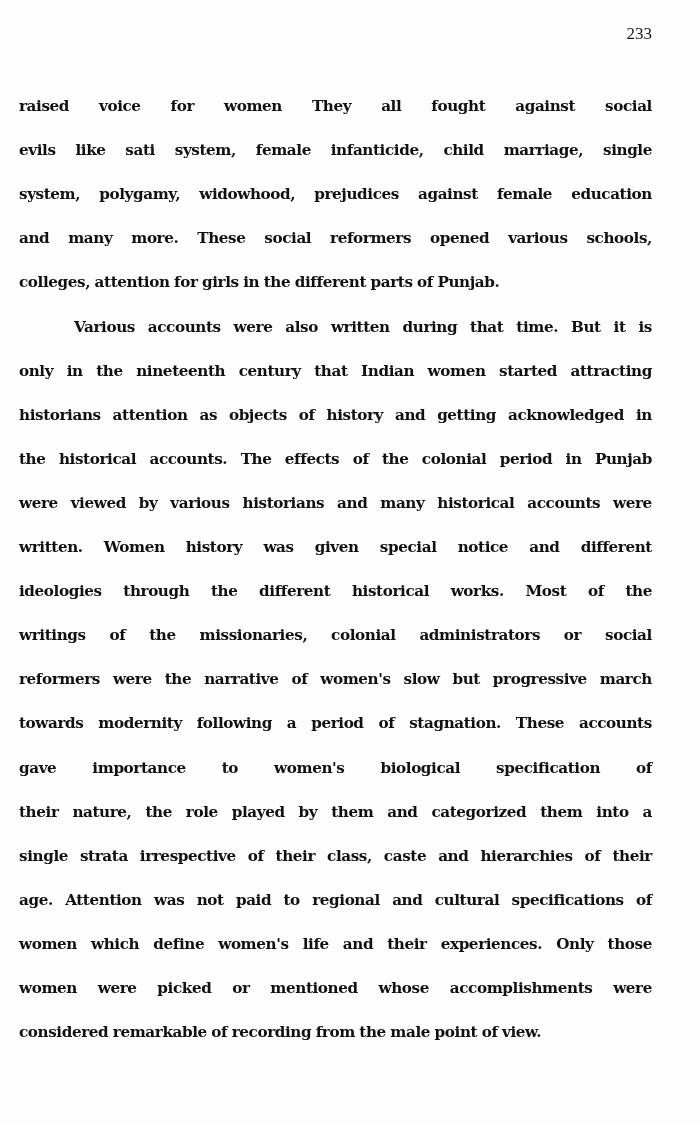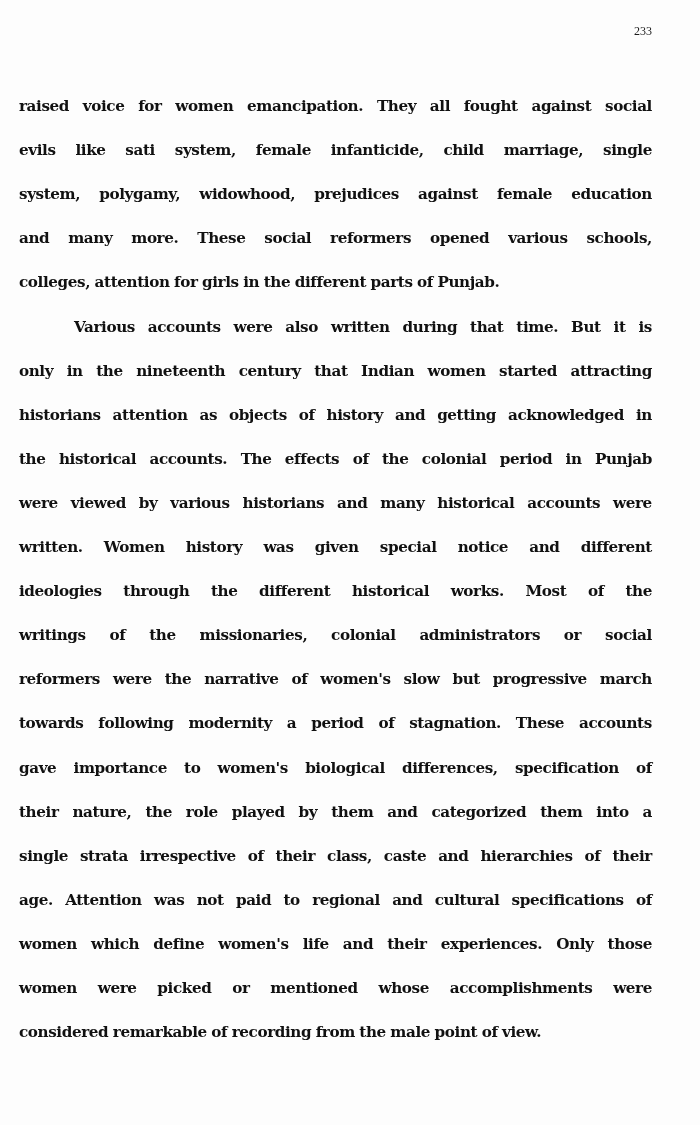--- a/index.html
+++ b/index.html
@@ -12,21 +12,21 @@
       height: 1125px;
       position: relative;
       overflow: hidden;
       color: #111111;
     }
     .page-number {
       position: absolute;
       top: 24px;
       right: 48px;
       font-family: "Liberation Serif", "DejaVu Serif", serif;
-      font-size: 12px;
+      font-size: 17px;
       font-weight: normal;
       color: #1a1a1a;
     }
     .body-text {
       position: absolute;
       top: 80px;
       left: 19px;
       width: 633px;
     }
     
@@ -58,21 +58,20 @@
 
 <div class="page-number">233</div>
 
 <div class="body-text">
   <div>
     <div class="jline">
         <span class="w">raised</span>
         <span class="w">voice</span>
         <span class="w">for</span>
         <span class="w">women</span>
-        <span class="w">emancipation.</span>
         <span class="w">They</span>
         <span class="w">all</span>
         <span class="w">fought</span>
         <span class="w">against</span>
         <span class="w">social</span>
       </div>
     <div class="jline">
         <span class="w">evils</span>
         <span class="w">like</span>
         <span class="w">sati</span>
@@ -218,36 +217,35 @@
         <span class="w">narrative</span>
         <span class="w">of</span>
         <span class="w">women's</span>
         <span class="w">slow</span>
         <span class="w">but</span>
         <span class="w">progressive</span>
         <span class="w">march</span>
       </div>
     <div class="jline">
         <span class="w">towards</span>
+        <span class="w">modernity</span>
         <span class="w">following</span>
-        <span class="w">modernity</span>
         <span class="w">a</span>
         <span class="w">period</span>
         <span class="w">of</span>
         <span class="w">stagnation.</span>
         <span class="w">These</span>
         <span class="w">accounts</span>
       </div>
     <div class="jline">
         <span class="w">gave</span>
         <span class="w">importance</span>
         <span class="w">to</span>
         <span class="w">women's</span>
         <span class="w">biological</span>
-        <span class="w">differences,</span>
         <span class="w">specification</span>
         <span class="w">of</span>
       </div>
     <div class="jline">
         <span class="w">their</span>
         <span class="w">nature,</span>
         <span class="w">the</span>
         <span class="w">role</span>
         <span class="w">played</span>
         <span class="w">by</span>

